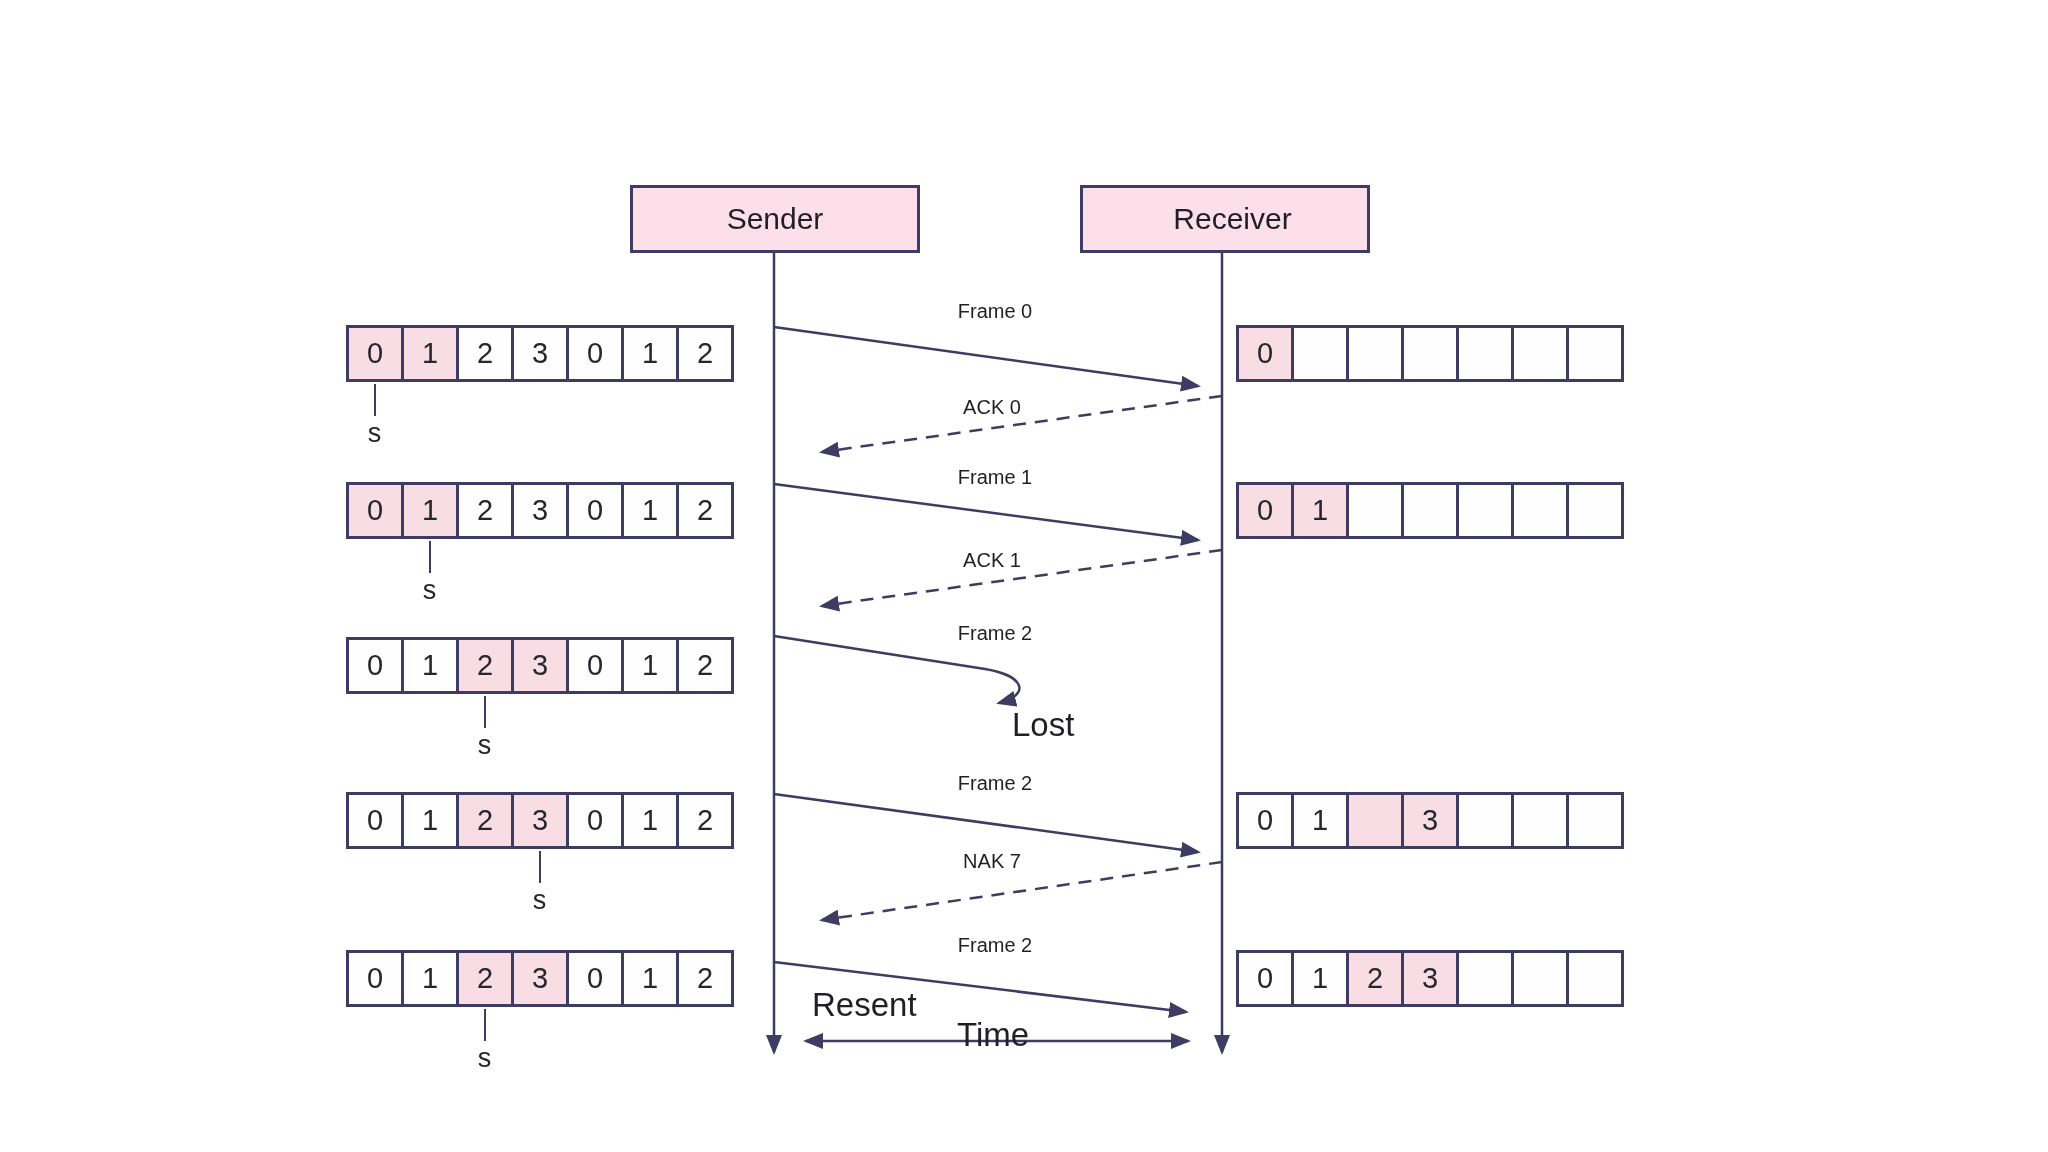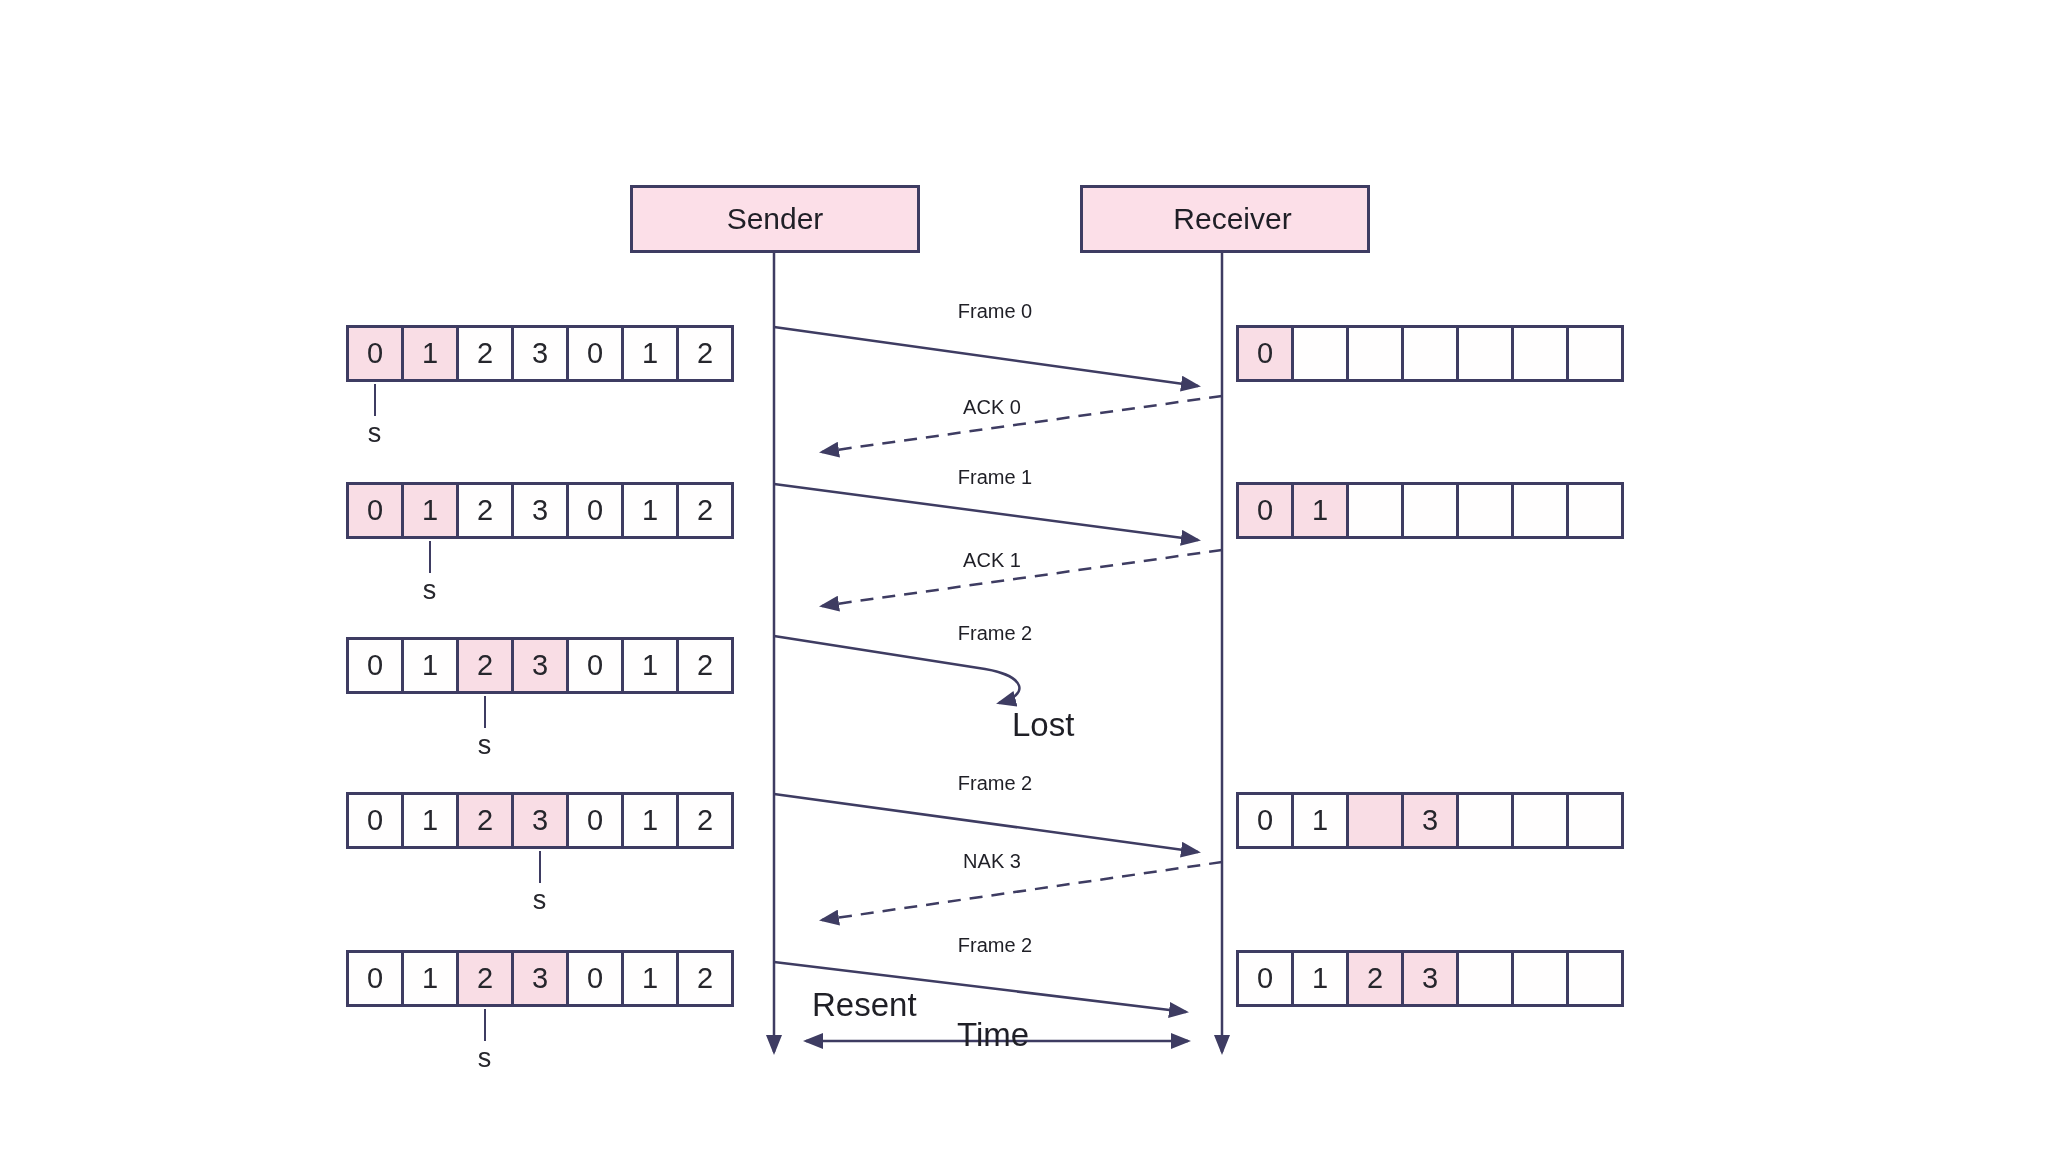--- a/index.html
+++ b/index.html
@@ -53,21 +53,21 @@
   <div class="actor" style="left:1080px;top:185px;padding-left:15px;">
     <span>Receiver</span>
   </div>
 
   <div class="msg" style="left:995px;top:300px;">Frame 0</div>
   <div class="msg" style="left:992px;top:396px;">ACK 0</div>
   <div class="msg" style="left:995px;top:466px;">Frame 1</div>
   <div class="msg" style="left:992px;top:549px;">ACK 1</div>
   <div class="msg" style="left:995px;top:622px;">Frame 2</div>
   <div class="msg" style="left:995px;top:772px;">Frame 2</div>
-  <div class="msg" style="left:992px;top:850px;">NAK 3</div>
+  <div class="msg" style="left:992px;top:850px;">NAK 7</div>
   <div class="msg" style="left:995px;top:934px;">Frame 2</div>
 
   <div class="plain" style="left:1012px;top:706px;">Lost</div>
   <div class="plain" style="left:812px;top:986px;">Resent</div>
   <div class="plain center" style="left:993px;top:1016px;text-align:right;">Time</div>
 
 <div class="win-row" style="left: 346px; top: 325px;">
       <div class="cell hl">0</div>
       <div class="cell hl">1</div>
       <div class="cell">2</div>

